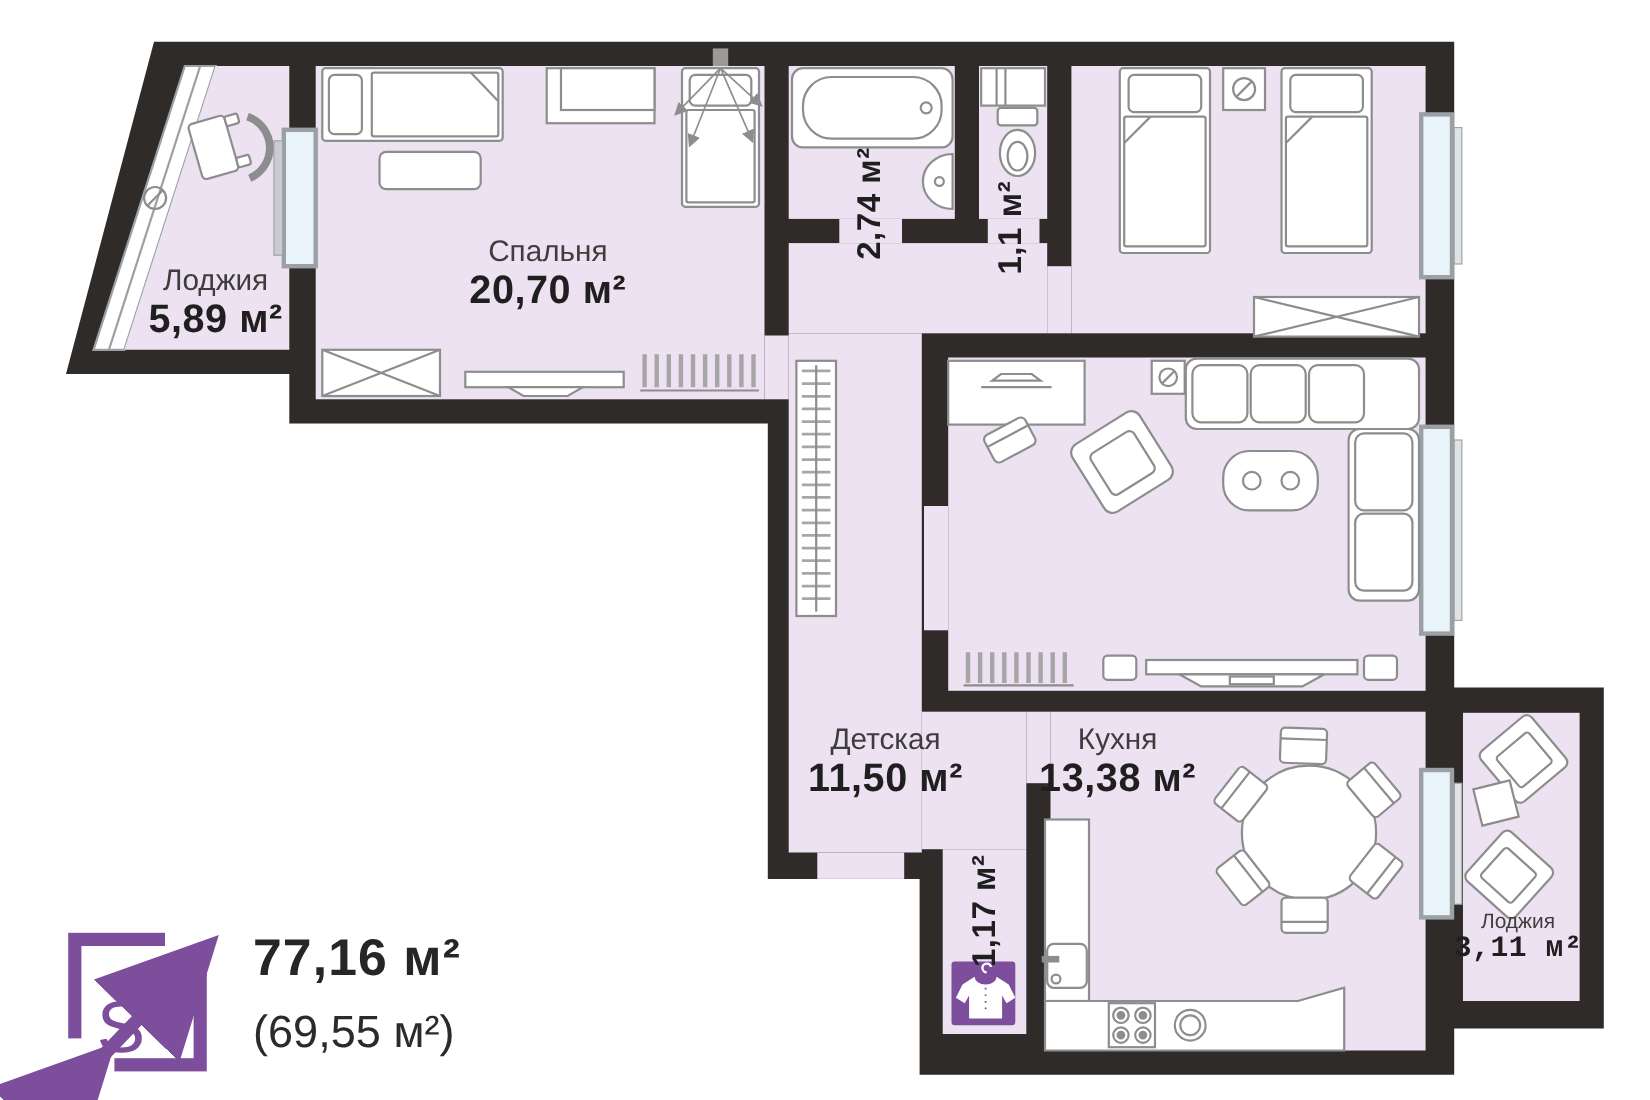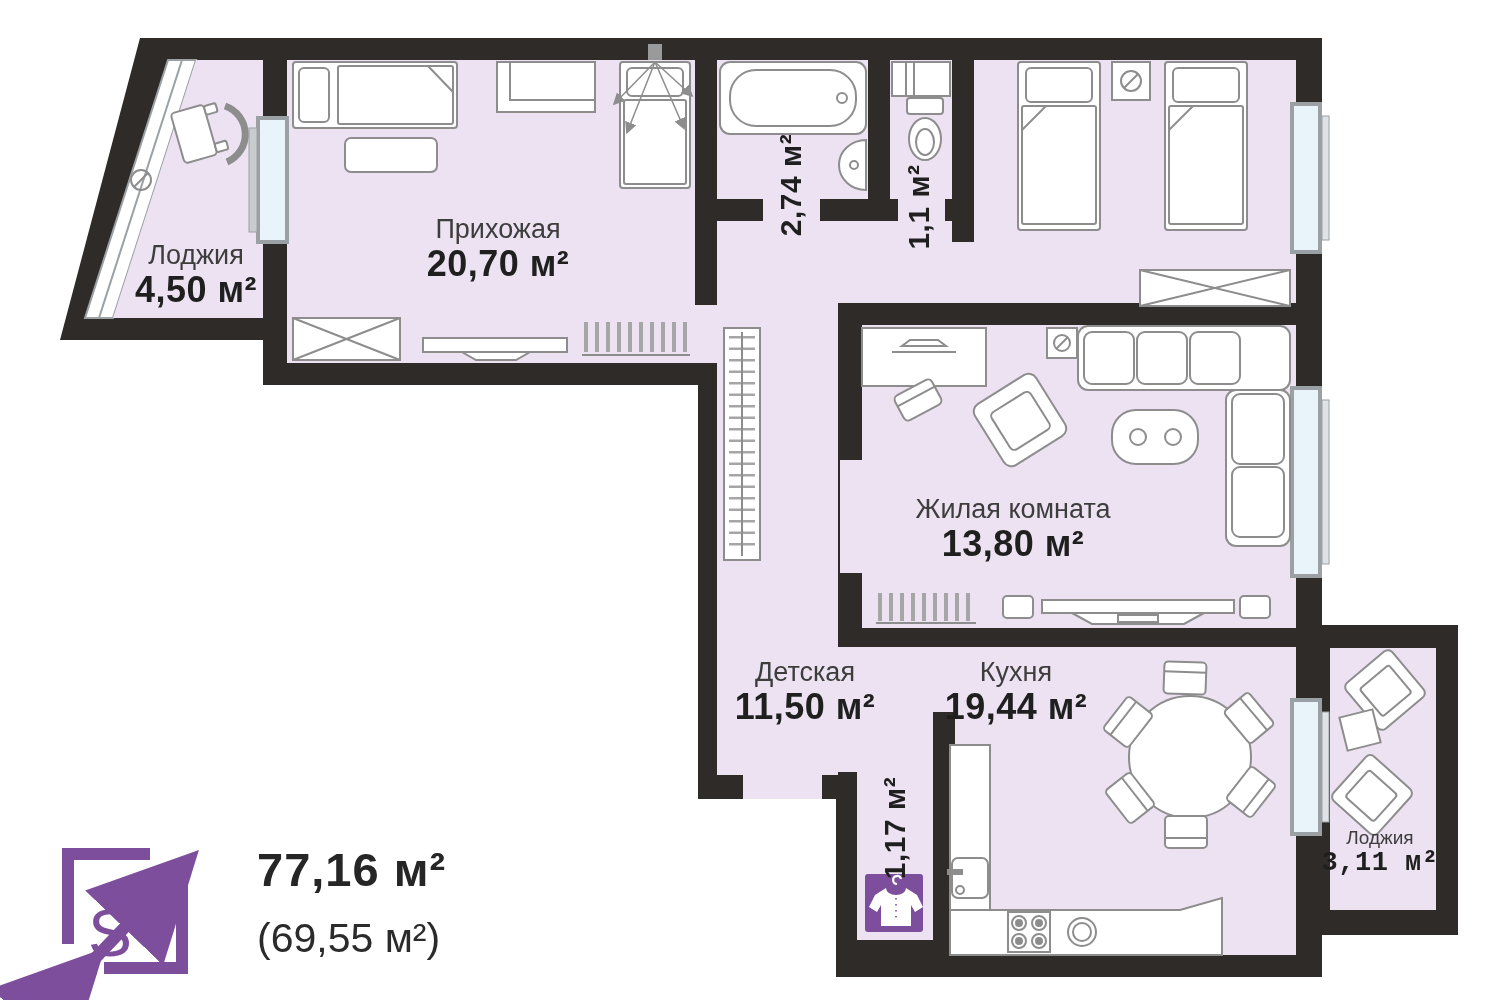--- a/index.html
+++ b/index.html
@@ -7,21 +7,21 @@
           font-family:"Liberation Sans",sans-serif;}
   .plan-svg{position:absolute;left:0;top:0;}
   .room-label{position:absolute;transform:translate(-50%,-50%);text-align:center;white-space:nowrap;
               line-height:1.12;pointer-events:none;}
   .room-label .rn{display:block;font-size:27px;color:#3d3d3d;}
   .room-label .ra{display:block;font-size:36px;font-weight:bold;color:#1f1f1f;letter-spacing:.5px;}
   .room-label.small .rn{font-size:19px;}
   .room-label.small .ra{font-size:27px;font-family:Liberation Mono, monospace;}
   .room-label.rot{transform:translate(-50%,-50%) rotate(-90deg);}
   .room-label.rot .ra{font-size:30px;}
-  .summary{position:absolute;left:58px;top:834px;display:flex;align-items:flex-start;gap:27px;}
+  .summary{position:absolute;left:58px;top:834px;display:flex;align-items:flex-start;}
   .summary-text{margin-left:22px;margin-top:8px;}
   .total-area{font-size:47px;font-weight:bold;color:#262626;letter-spacing:1px;}
   .living-area{font-size:41px;color:#2b2b2b;margin-top:18px;}
 </style>
 </head>
 <body>
 
 <div class="screen">
 
 <svg class="plan-svg" width="1500" height="1000" viewBox="0 0 1500 1000">
@@ -302,43 +302,39 @@
       <rect x="92" y="0" width="50" height="48" fill="#ffffff" stroke="none"></rect>
       <rect x="0" y="108" width="46" height="46" fill="#ffffff" stroke="none"></rect>
       <line x1="22" y1="138" x2="116" y2="40" stroke="#7c4e9b" stroke-width="12" marker-start="url(#ah)" marker-end="url(#ah)"></line>
       <text x="30" y="120" font-size="66" fill="#7c4e9b" font-family="Liberation Sans, sans-serif">S</text>
     </g>
   </g>
 </svg>
 
 <div class="room-label" style="left:196px;top:275px">
   <span class="rn">Лоджия</span>
-  <span class="ra">4,50 м²</span>
+  <span class="ra">5,89 м²</span>
 </div>
 <div class="room-label" style="left:498px;top:249px">
-  <span class="rn">Прихожая</span>
+  <span class="rn">Спальня</span>
   <span class="ra">20,70 м²</span>
 </div>
 <div class="room-label rot" style="left:791px;top:185px">
   <span class="ra">2,74 м²</span>
 </div>
 <div class="room-label rot" style="left:919px;top:207px">
   <span class="ra">1,1 м²</span>
-</div>
-<div class="room-label" style="left:1013px;top:529px">
-  <span class="rn">Жилая комната</span>
-  <span class="ra">13,80 м²</span>
 </div>
 <div class="room-label" style="left:805px;top:692px">
   <span class="rn">Детская</span>
   <span class="ra">11,50 м²</span>
 </div>
 <div class="room-label" style="left:1016px;top:692px">
   <span class="rn">Кухня</span>
-  <span class="ra">19,44 м²</span>
+  <span class="ra">13,38 м²</span>
 </div>
 <div class="room-label rot" style="left:895px;top:828px">
   <span class="ra">1,17 м²</span>
 </div>
 <div class="room-label small" style="left:1380px;top:853px">
   <span class="rn">Лоджия</span>
   <span class="ra">3,11 м²</span>
 </div>
 
 <div class="summary">

